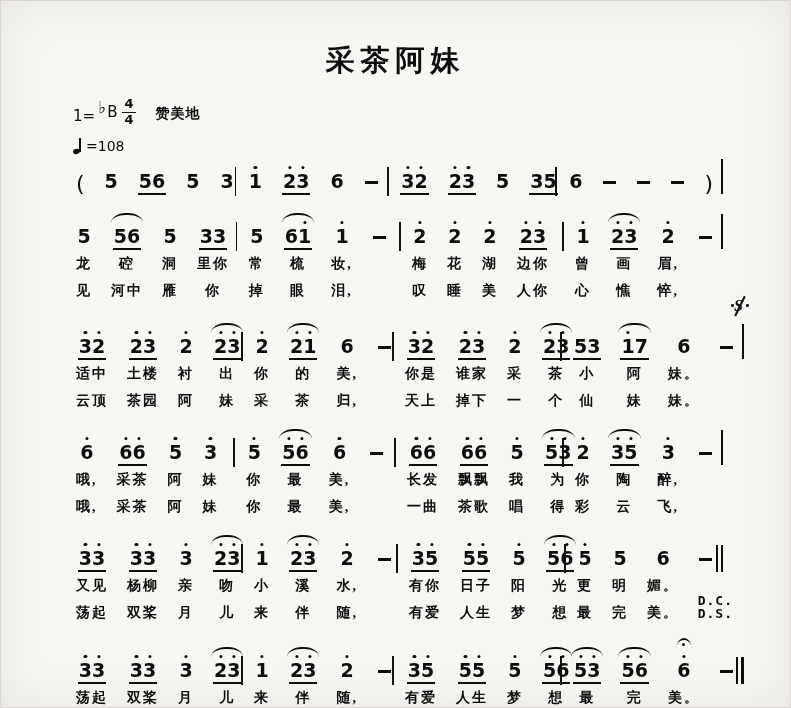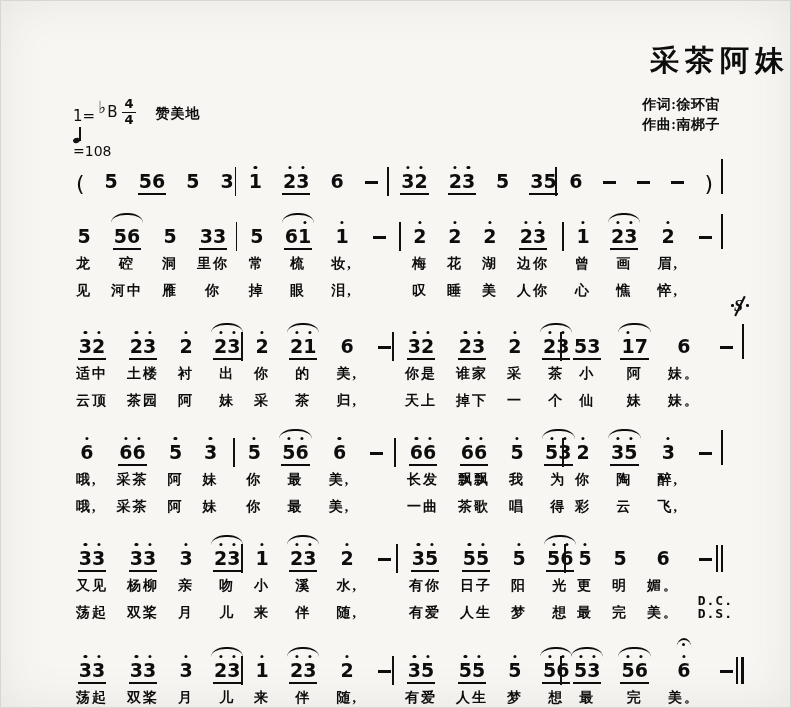--- a/index.html
+++ b/index.html
@@ -5,33 +5,33 @@
   html,body{margin:0;padding:0;background:#e9e7e4;}
   .page{
     width:791px;height:708px;position:relative;margin:0 auto;
     background:#f7f6f3;overflow:hidden;
     box-shadow:inset 0 0 45px rgba(90,85,75,.10);
     border:1px solid #d9d6d0;box-sizing:border-box;
     color:#0d0d0d;
   }
   
   .title{
-    text-align:right;margin-top:40px;
+    text-align:center;margin-top:40px;
     font:600 29px "Liberation Serif",serif;letter-spacing:6px;
   }
   .header{position:relative;margin:14px 70px 0 72px;height:52px;}
   .keyrow{display:flex;align-items:flex-end;font-family:"DejaVu Sans",sans-serif;}
   .keyprefix{font:400 15px "DejaVu Sans",sans-serif;line-height:15px;}
   .flat{font:400 17px "DejaVu Sans",sans-serif;position:relative;top:-7px;margin-left:3px;}
   .keyletter{font:400 15px "DejaVu Sans",sans-serif;position:relative;top:-3px;margin-left:1px;}
   .frac{display:inline-flex;flex-direction:column;align-items:center;
         font:700 13px "DejaVu Sans",sans-serif;line-height:1.05;margin-left:5px;position:relative;top:2px;}
   .frac .top{border-bottom:1.4px solid #111;padding:0 2px 1px;}
   .expr{font:600 14px "Liberation Serif",serif;margin-left:20px;position:relative;top:-1px;letter-spacing:1px;}
-  .temporow{display:flex;align-items:flex-start;margin-top:2px;font:400 14px "DejaVu Sans",sans-serif;flex-direction:column;}
+  .temporow{display:flex;align-items:center;margin-top:13px;font:400 14px "DejaVu Sans",sans-serif;}
   .qnote{position:relative;display:inline-block;width:11px;height:17px;margin-right:2px;}
   .qnote::before{content:"";position:absolute;left:0;bottom:0;width:7px;height:5px;
                  background:#111;border-radius:50%;transform:rotate(-18deg);}
   .qnote::after{content:"";position:absolute;left:6px;bottom:2px;width:1.6px;height:14px;background:#111;}
   .credits{position:absolute;right:0;top:0;text-align:left;
            font:700 14px "Liberation Serif",serif;line-height:20px;letter-spacing:.5px;}
   
   .sheet{margin:8px 65px 0 72px;}
   .line{display:flex;position:relative;}
   .line.l1{margin-top:4px;}
@@ -96,24 +96,20 @@
           <span class="top">4</span>
           <span>4</span>
         </span>
         <span class="expr">赞美地</span>
       </div>
       <div class="temporow">
         <span class="qnote"></span>
         <span>=108</span>
       </div>
     </div>
-    <div class="credits">
-      <div>作词:徐环宙</div>
-      <div>作曲:南梆子</div>
-    </div>
   </div>
 
   <div class="sheet" id="sheet">
       <div class="line l1">
         <div class="measure">
           <div class="ucol">
             <div class="unotes">
               <div class="paren">(</div>
             </div>
           </div>

